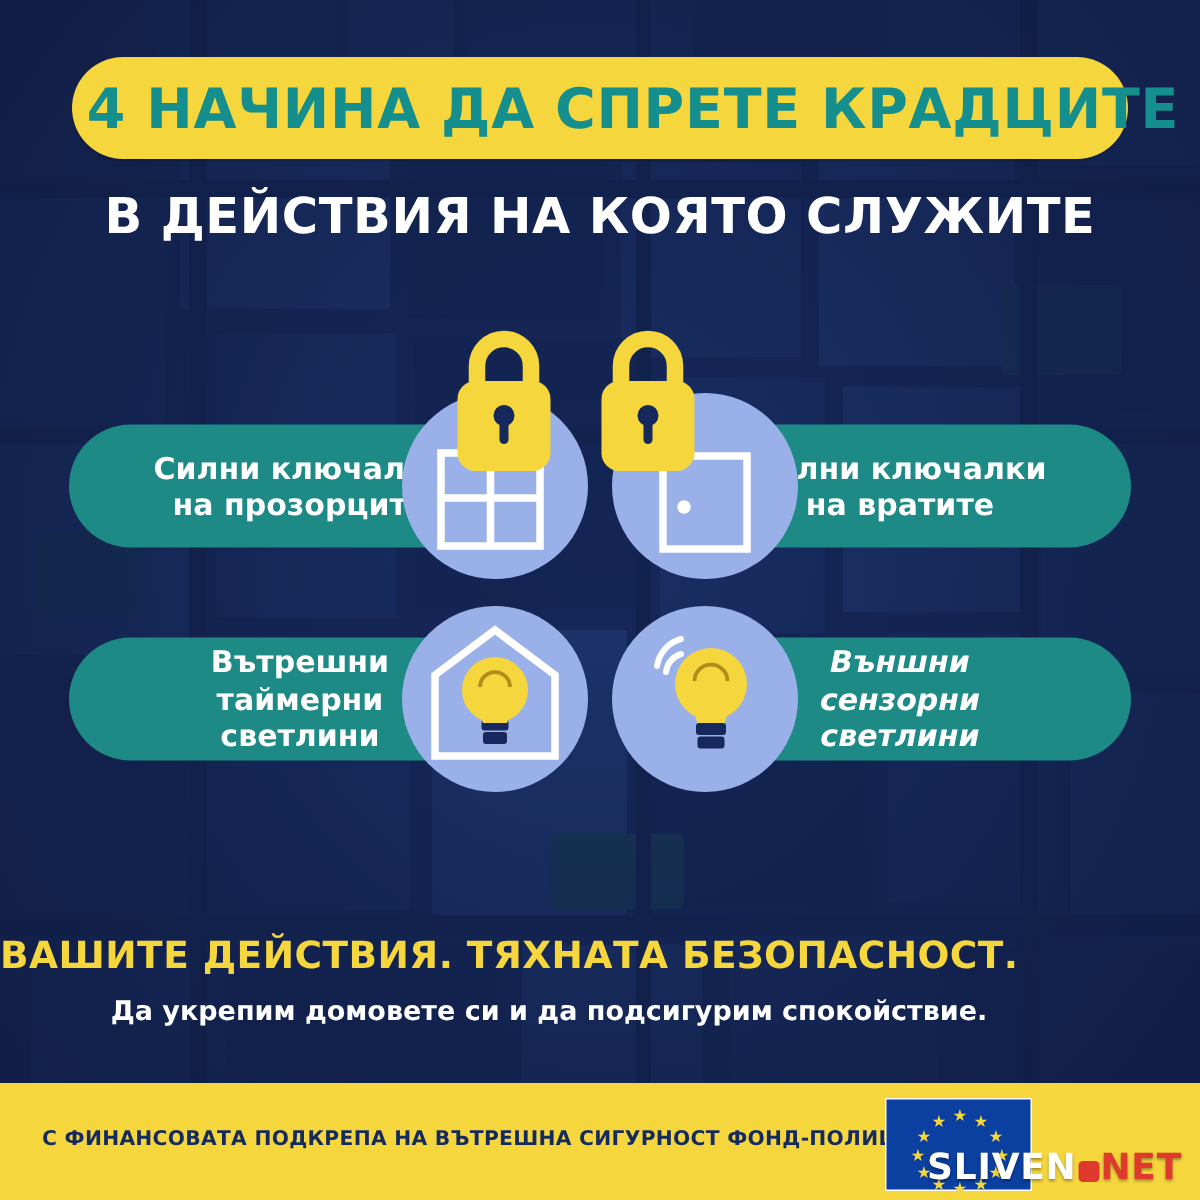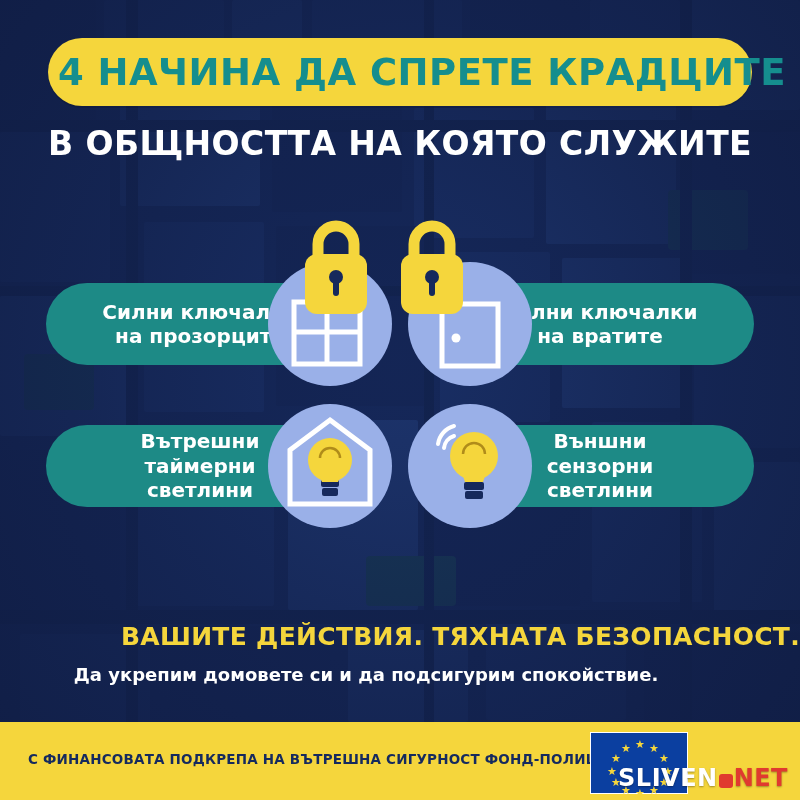--- a/index.html
+++ b/index.html
@@ -68,21 +68,21 @@
   .circle{
     position:absolute;width:124px;height:124px;border-radius:50%;
     background:#9ab0e8;display:flex;align-items:flex-end;justify-content:center;
   }
 
   
   .icon-wrap{position:absolute;width:124px;height:124px;}
 
   
   .cta{
-    position:absolute;left:0;top:622px;width:800px;text-align:right;
+    position:absolute;left:0;top:622px;width:800px;text-align:left;
     color:#f5d63c;font-size:25px;font-weight:bold;letter-spacing:0.3px;
     font-family:"DejaVu Sans", sans-serif;
   }
   .cta-sub{
     position:absolute;left:0;top:664px;width:732px;text-align:center;
     color:#ffffff;font-size:18px;font-weight:bold;
     font-family:"DejaVu Sans", sans-serif;
   }
 
   
@@ -159,21 +159,21 @@
     <div class="road" style="left:0;top:610px;width:800px;height:14px;"></div>
     <div class="road" style="left:126px;top:0;width:12px;height:800px;"></div>
     <div class="road" style="left:424px;top:0;width:10px;height:800px;"></div>
     <div class="road" style="left:680px;top:0;width:12px;height:800px;"></div>
   </div>
   <div class="vignette"></div>
 
   <div class="title-pill">
     <span>4 НАЧИНА ДА СПРЕТЕ КРАДЦИТЕ</span>
   </div>
-  <div class="subtitle">В ОБЩНОСТТА НА КОЯТО СЛУЖИТЕ</div>
+  <div class="subtitle">В ДЕЙСТВИЯ НА КОЯТО СЛУЖИТЕ</div>
 
   <div class="tip left" style="top:283px;">
     <div class="txt">Силни ключалки<br>на прозорците</div>
   </div>
   <div class="tip right" style="top:283px;">
     <div class="txt">Силни ключалки<br>на вратите</div>
   </div>
 
   <div class="circle" style="left:268px;top:262px;"></div>
   <div class="circle" style="left:408px;top:262px;"></div>
@@ -201,21 +201,21 @@
   <svg class="icon-wrap" style="left:392px;top:214px;width:80px;height:110px;" viewBox="0 0 80 110">
     <path d="M22 42 V30 a18 18 0 0 1 36 0 V42" fill="none" stroke="#f5d63c" stroke-width="11"></path>
     <rect x="9" y="40" width="62" height="60" rx="12" fill="#f5d63c"></rect>
     <circle cx="40" cy="63" r="7" fill="#16295c"></circle>
     <rect x="37" y="66" width="6" height="16" rx="3" fill="#16295c"></rect>
   </svg>
 
   <div class="tip left" style="top:425px;justify-content:center;">
     <div class="txt">Вътрешни<br>таймерни<br>светлини</div>
   </div>
-  <div class="tip right" style="top:425px;">
+  <div class="tip right" style="top:425px;font-style:italic;">
     <div class="txt">Външни<br>сензорни<br>светлини</div>
   </div>
 
   <div class="circle" style="left:268px;top:404px;"></div>
   <div class="circle" style="left:408px;top:404px;"></div>
 
   <svg class="icon-wrap" style="left:268px;top:398px;" viewBox="0 0 124 124">
     <path d="M62 22 L102 52 V106 H22 V52 Z" fill="none" stroke="#ffffff" stroke-width="5"></path>
     <circle cx="62" cy="62" r="22" fill="#f5d63c"></circle>
     <path d="M52 60 a10 10 0 0 1 20 0" fill="none" stroke="#b08c1a" stroke-width="2.5"></path>

